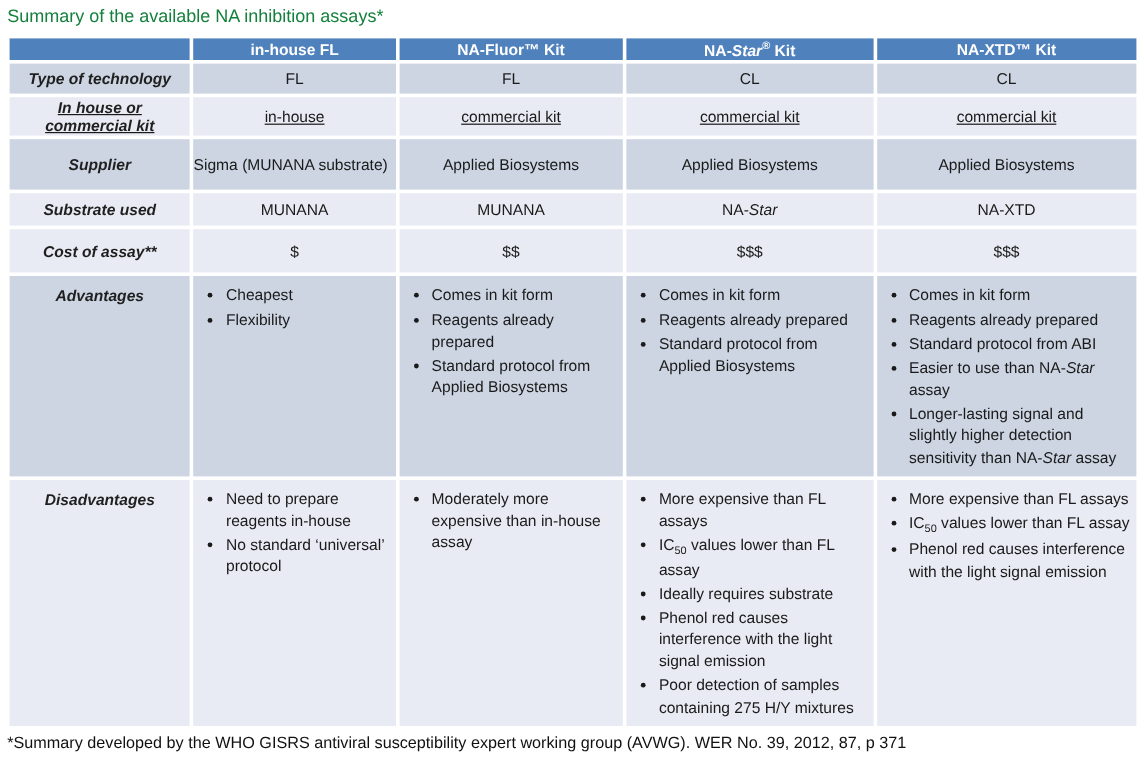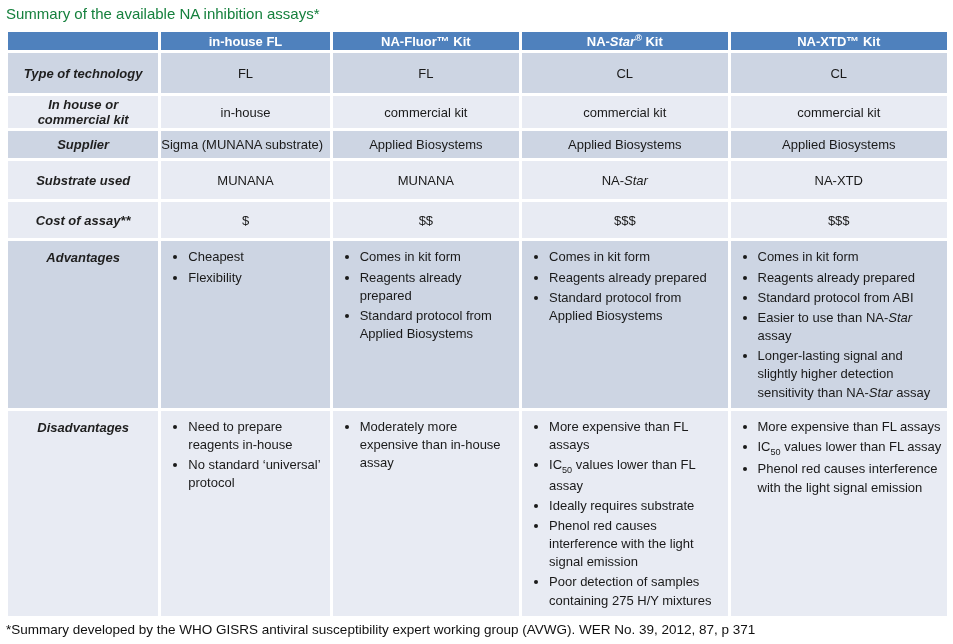--- a/index.html
+++ b/index.html
@@ -32,24 +32,24 @@
     color:#1f1f1f;
   }
   .center { text-align:center; vertical-align:middle; white-space:nowrap; }
   .label-top { vertical-align:top; padding-top:9px; }
   .bullets-cell { vertical-align:top; padding:7px 3px 4px 2px; }
   .bullets-cell ul { margin:0; padding-left:25px; }
   .bullets-cell li { text-align:left; line-height:1.4; margin:0 0 2px 0; }
   sub { font-size:70%; }
   sup { font-size:70%; }
   .tr-head { height:14px; }
-  .tr-r1 { height:40px; }
-  .tr-r2 { height:25px; }
-  .tr-r3 { height:27px; }
-  .tr-r4 { height:38px; }
+  .tr-r1 { height:25px; }
+  .tr-r2 { height:25px;text-decoration:underline; }
+  .tr-r3 { height:42px; }
+  .tr-r4 { height:27px; }
   .tr-r5 { height:27px; }
   .tr-r6 { height:36px; }
   .tr-r7 { height:152px; }
   .tr-r8 { height:185px; }
   .footnote-1 { font-size:13.5px; margin:3px 0 0 1px; color:#111; }
 </style>
 </head>
 <body>
 
 <div class="page">

